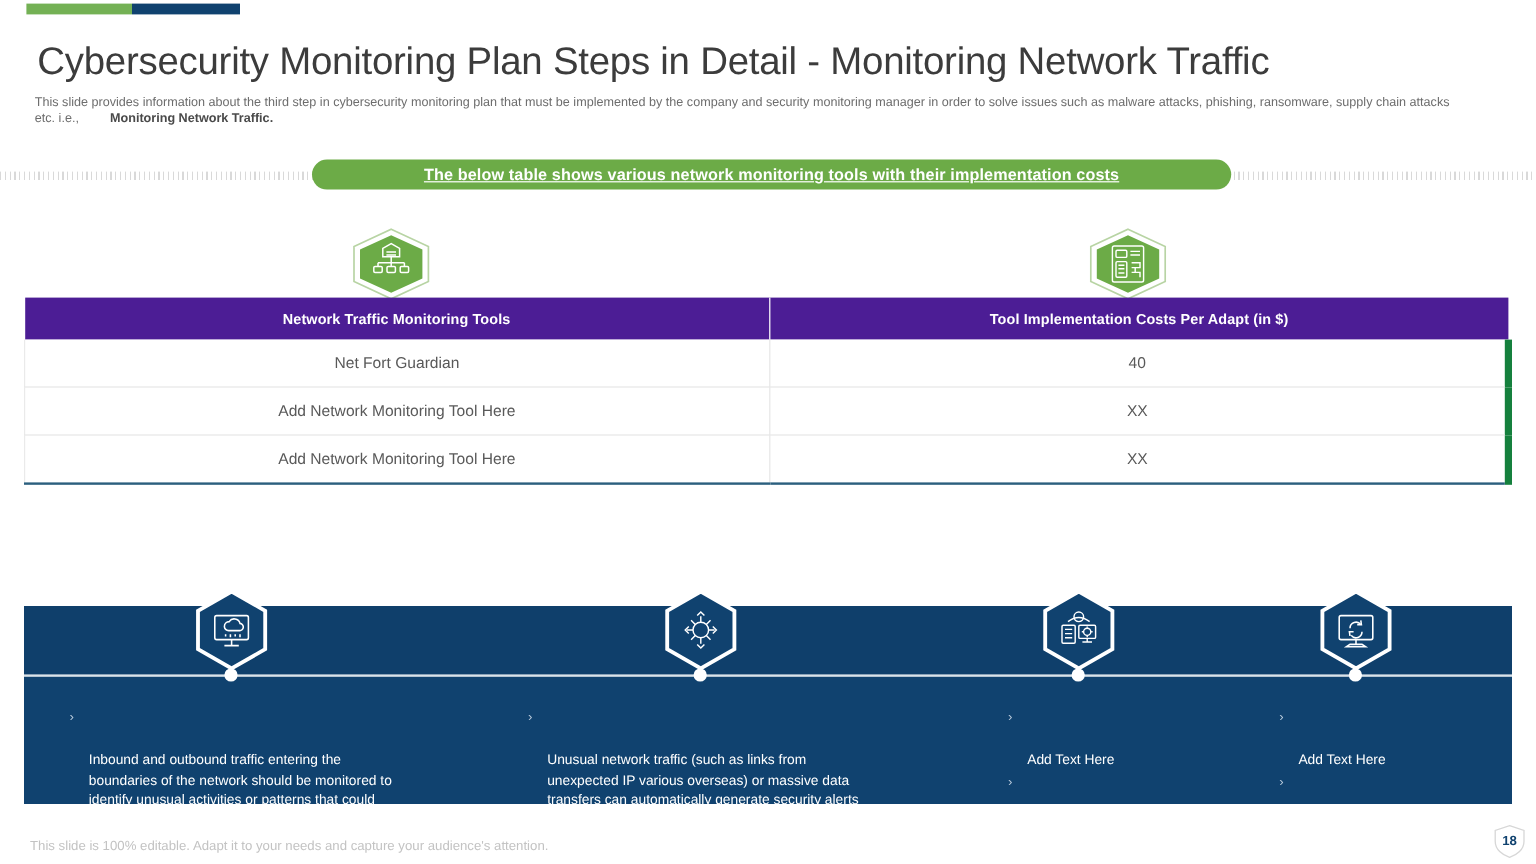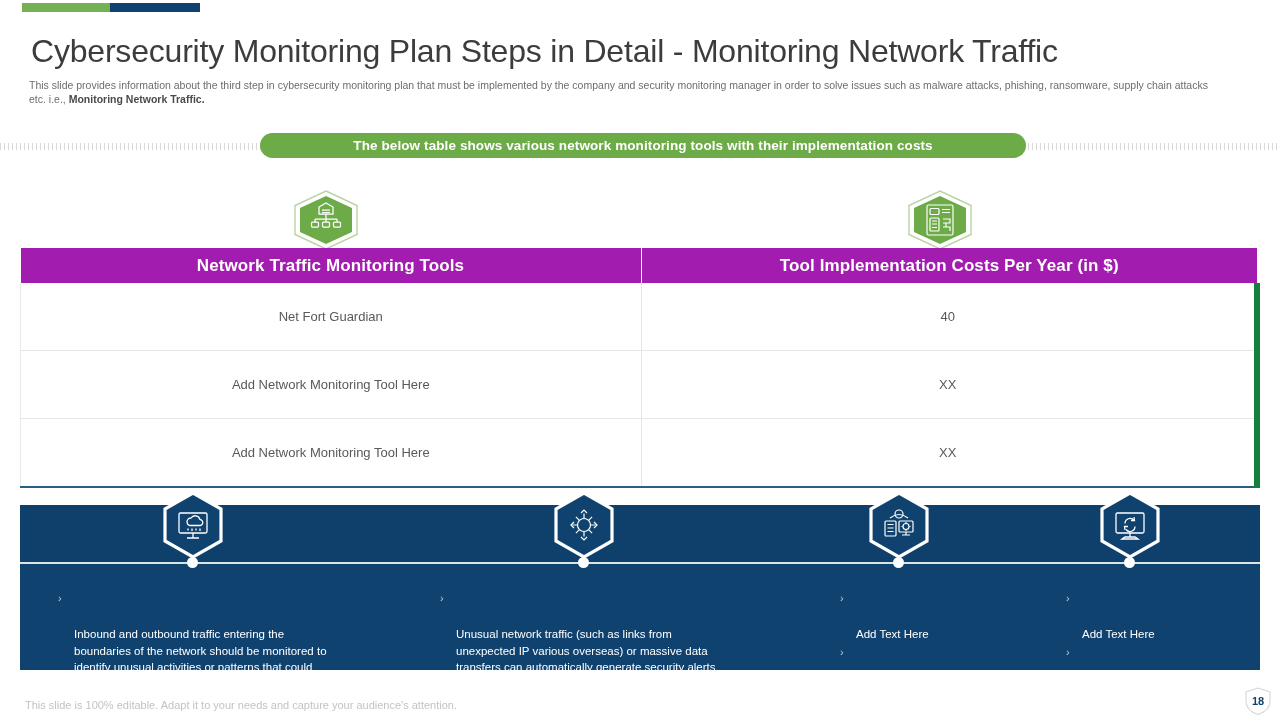--- a/index.html
+++ b/index.html
@@ -18,54 +18,54 @@
   
   .title{
     position:absolute;left:31px;top:30px;width:1220px;
     font-size:32px;font-weight:400;color:#3c3c3c;letter-spacing:-0.2px;
     line-height:42px;white-space:nowrap;
   }
   .subtitle{
     position:absolute;left:29px;top:78px;width:1180px;
     font-size:10.5px;line-height:14px;color:#6d6d6d;
   }
-  .subtitle b{color:#4a4a4a;font-weight:bold;}
+  .subtitle b{color:#4a4a4a;font-weight:bold;margin-left:23px;}
 
   
   .dotted-rule{
     position:absolute;left:0;top:143px;width:1280px;height:7px;
     background-image:repeating-linear-gradient(to right,#d9d9d9 0 1px,transparent 1px 4px);
   }
 
   
   .banner{
     position:absolute;left:260px;top:133px;width:766px;height:25px;
     background:#6cab47;border-radius:13px;
     display:flex;align-items:center;justify-content:center;
-    color:#ffffff;font-size:13.5px;font-weight:bold;letter-spacing:0.1px;
+    color:#ffffff;font-size:13.5px;font-weight:bold;letter-spacing:0.1px;text-decoration:underline;
   }
 
   
   .hexicon{position:absolute;width:66px;height:60px;}
   .hexicon .outer,.hexicon .inner{position:absolute;left:0;top:0;width:100%;height:100%;}
   .hex-tools{left:293px;top:190px;}
   .hex-costs{left:907px;top:190px;}
 
   
   .table{
     position:absolute;left:20px;top:248px;width:1240px;
     border-collapse:collapse;table-layout:fixed;
   }
   .table th{
-    background:#a21caf;color:#fff;font-size:17px;font-weight:bold;
+    background:#4c1d95;color:#fff;font-size:12px;font-weight:bold;
     height:35px;padding:0;text-align:center;letter-spacing:0.1px;
   }
   .table th.col1{width:620px;border-right:1px solid #ffffff;}
   .table td{
-    height:39px;padding:14px;text-align:center;font-size:13px;color:#595959;
+    height:39px;padding:0;text-align:center;font-size:13px;color:#595959;
     background:#ffffff;border-bottom:1px solid #e6e6e6;font-weight:400;
   }
   .table td.col1{border-right:1px solid #e6e6e6;}
   .table tr:last-child td{border-bottom:2px solid #2b5f7e;}
   .table td.hl{color:#6cab47;font-weight:bold;font-size:13.5px;}
   .table .sideborder-l{border-left:1px solid #eaeaea;}
   .table .sideborder-r{border-right:6px solid #15803d;}
 
   
   .blue-panel{
@@ -152,21 +152,21 @@
         <path d="M36,29 h7 v4 h-7 M36,37 h7 v4"></path>
         <path d="M39,33 v4"></path>
       </g>
     </svg>
   </div>
 
   <table class="table">
     <thead>
       <tr>
         <th class="col1">Network Traffic Monitoring Tools</th>
-        <th>Tool Implementation Costs  Per Year (in $)</th>
+        <th>Tool Implementation Costs  Per Adapt (in $)</th>
       </tr>
     </thead>
     <tbody>
       <tr>
         <td class="col1 sideborder-l">Net Fort Guardian</td>
         <td class="sideborder-r">40</td>
       </tr>
       <tr>
         <td class="col1 sideborder-l">Add Network Monitoring Tool Here</td>
         <td class="sideborder-r">XX</td>

